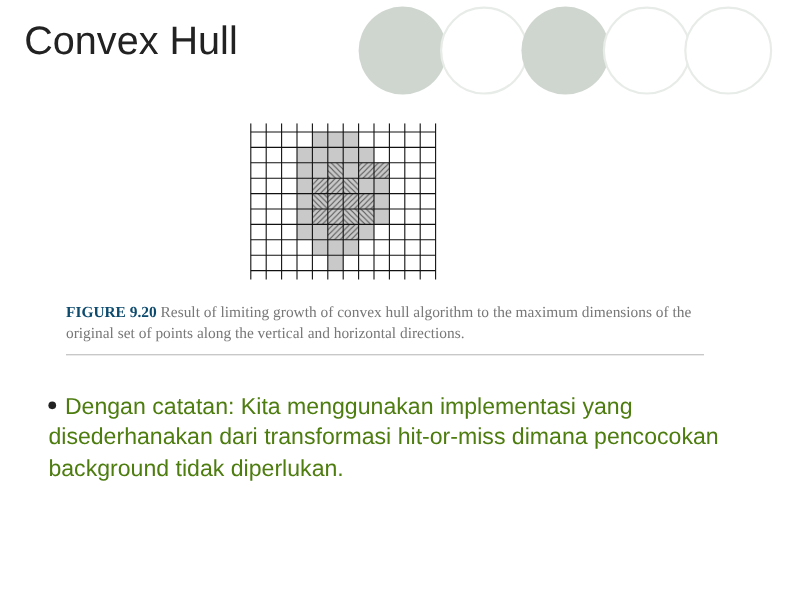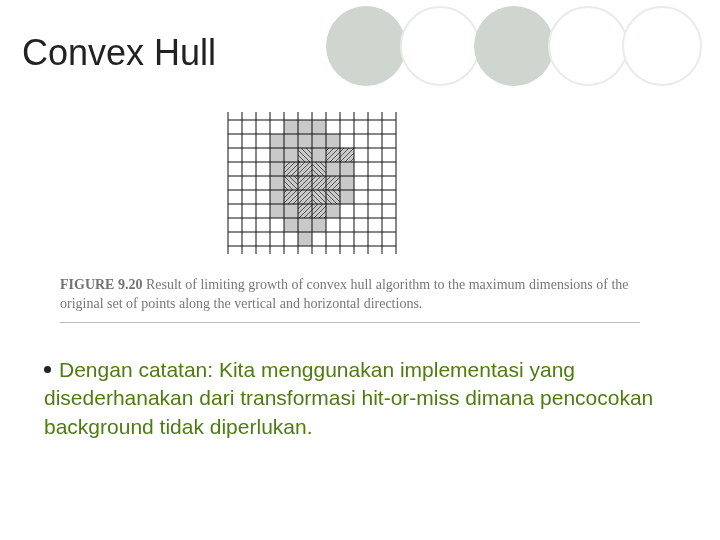--- a/index.html
+++ b/index.html
@@ -21,21 +21,21 @@
   .circle {
     width: 80px;
     height: 80px;
     border-radius: 50%;
     margin-left: -6px;
   }
   .circle.filled { background: #cfd6cf; }
   .circle.outline { background: #fff; border: 2px solid #e8ece8; }
   .title {
     position: absolute;
-    top: 32px;
+    top: 16px;
     left: 22px;
     font-size: 36px;
     color: #222;
     font-weight: normal;
   }
   .figure-area {
     position: absolute;
     top: 112px;
     left: 225px;
     width: 190px;
@@ -53,21 +53,21 @@
     width: 580px;
     font-family: Georgia, 'Times New Roman', serif;
     font-size: 14px;
     color: #777;
     line-height: 1.35;
     padding-bottom: 8px;
     border-bottom: 1px solid #bbb;
   }
   .caption-block .fig-label {
     font-weight: bold;
-    color: #737373;
+    color: #0c4a6e;
   }
   .body-text {
     position: absolute;
     top: 356px;
     left: 44px;
     width: 640px;
     font-family: Verdana, Geneva, sans-serif;
     font-size: 21px;
     color: #4d7c0f;
     line-height: 1.35;

